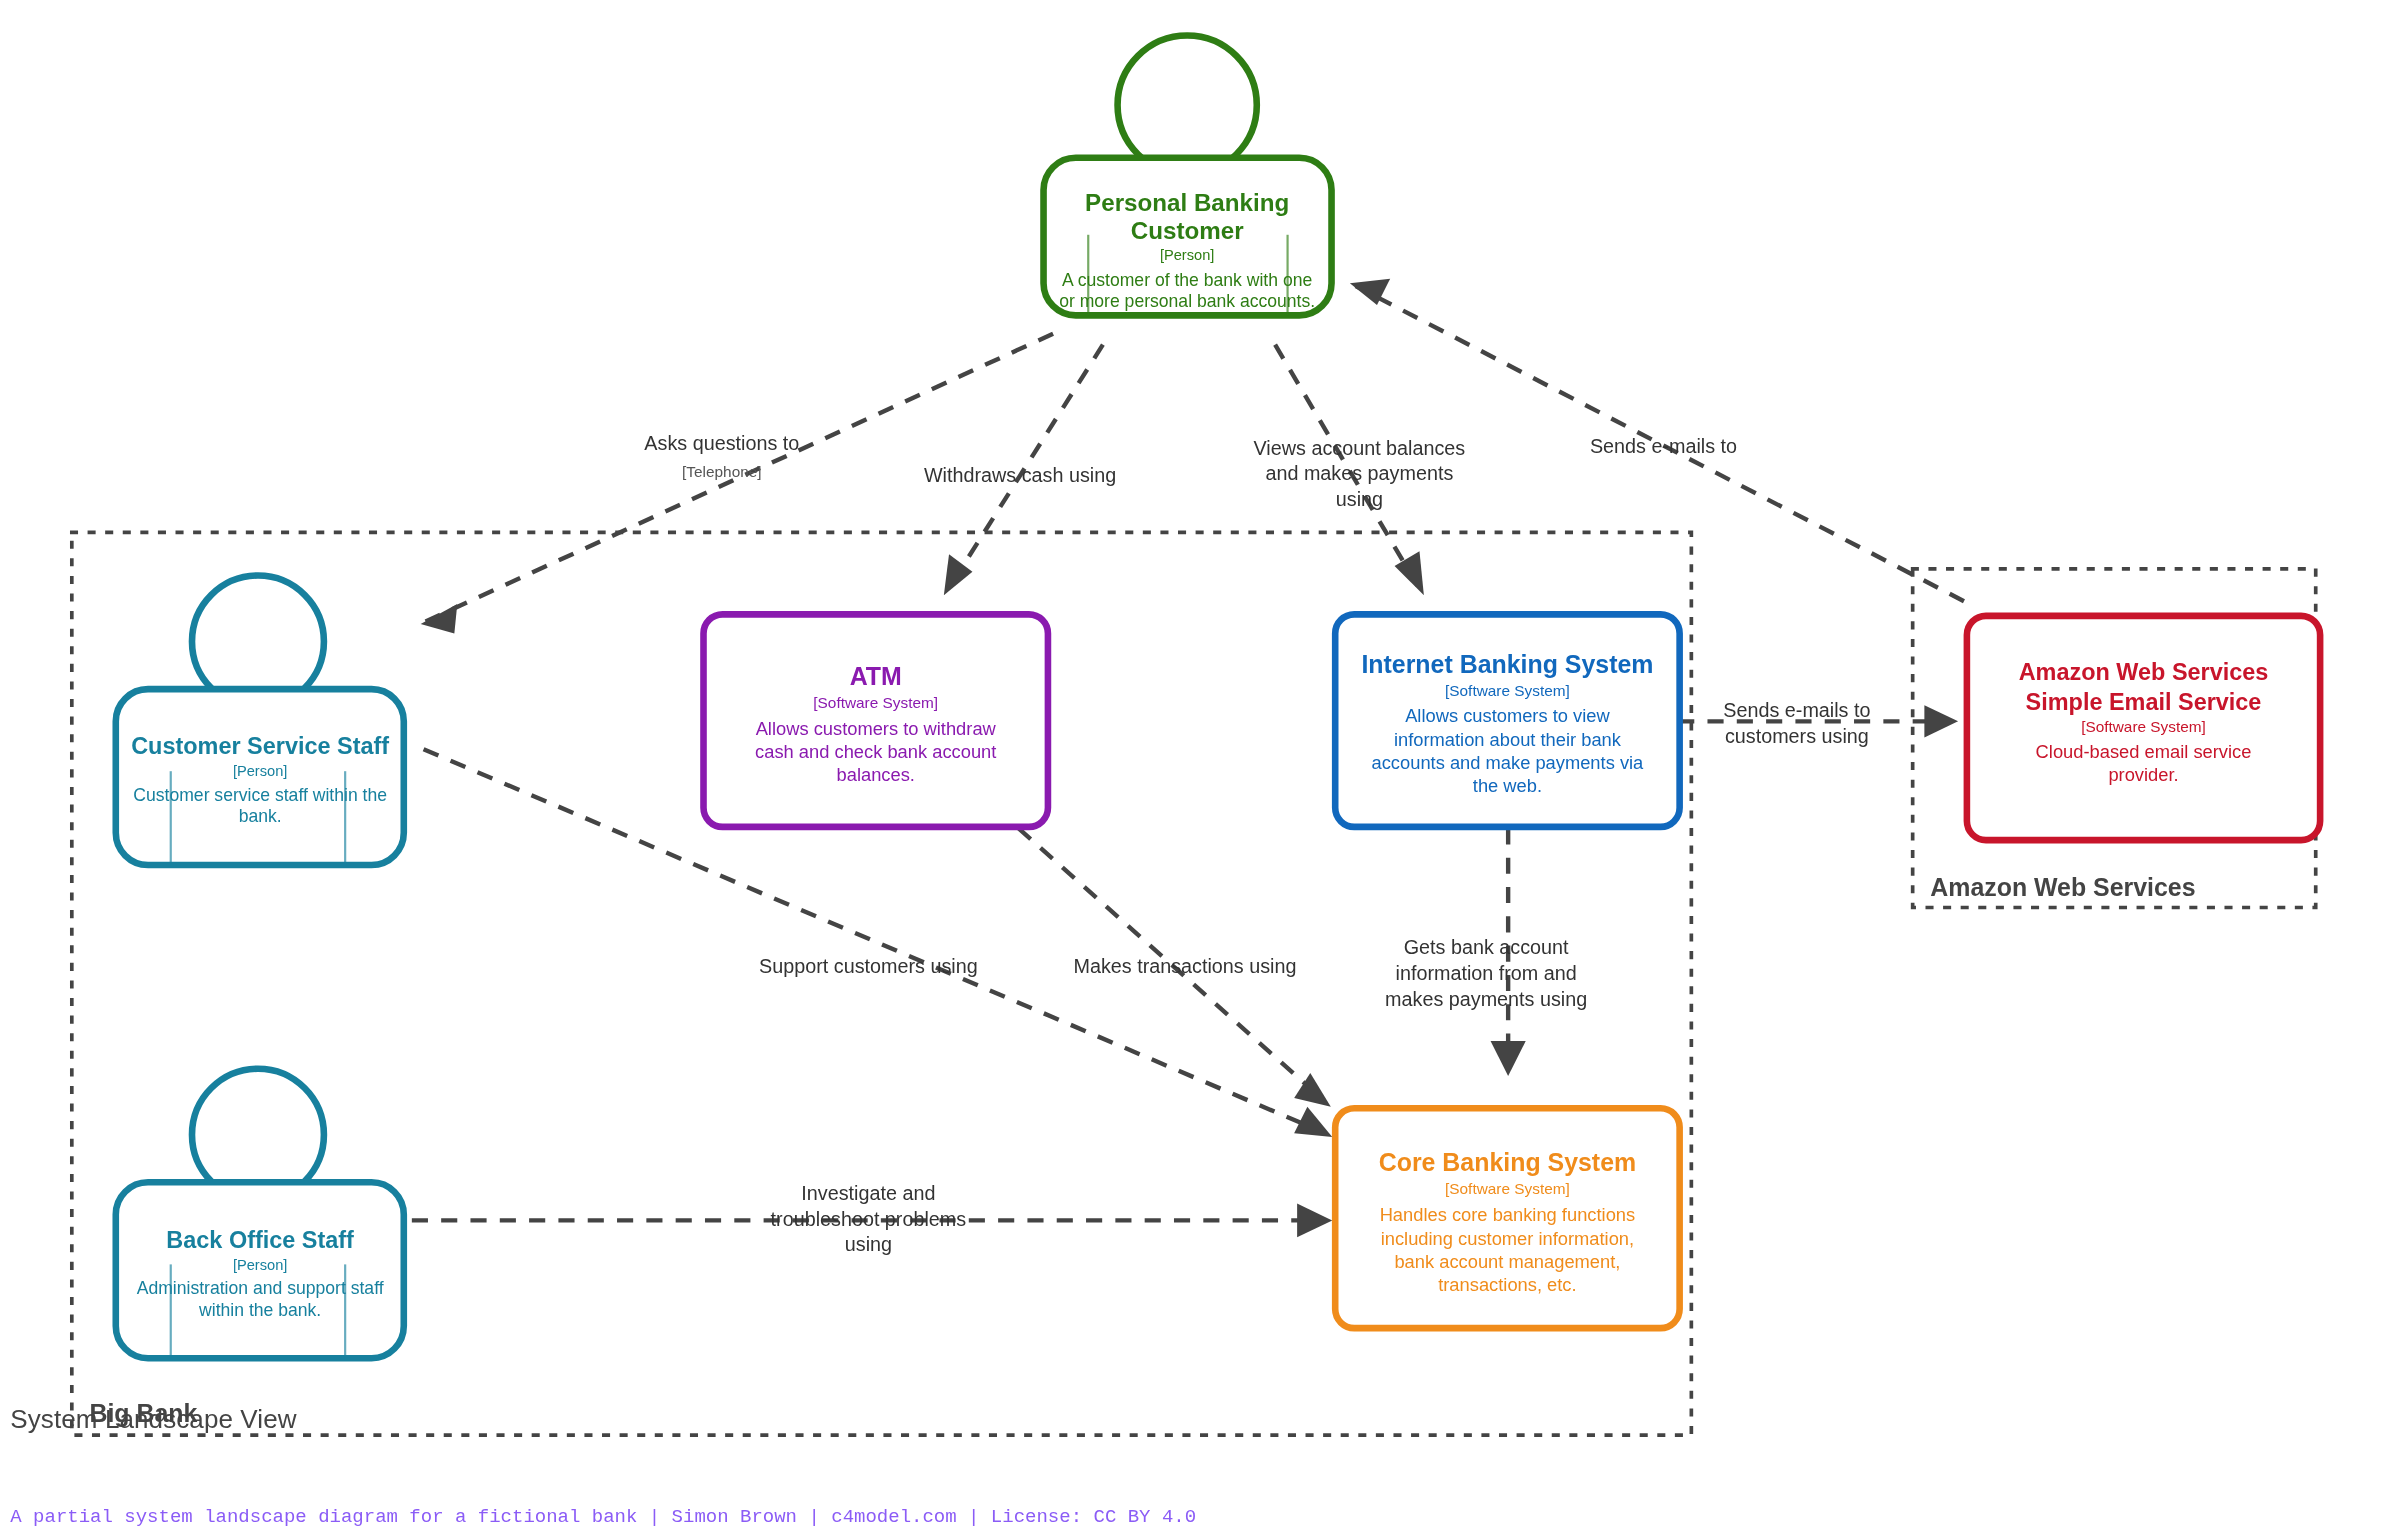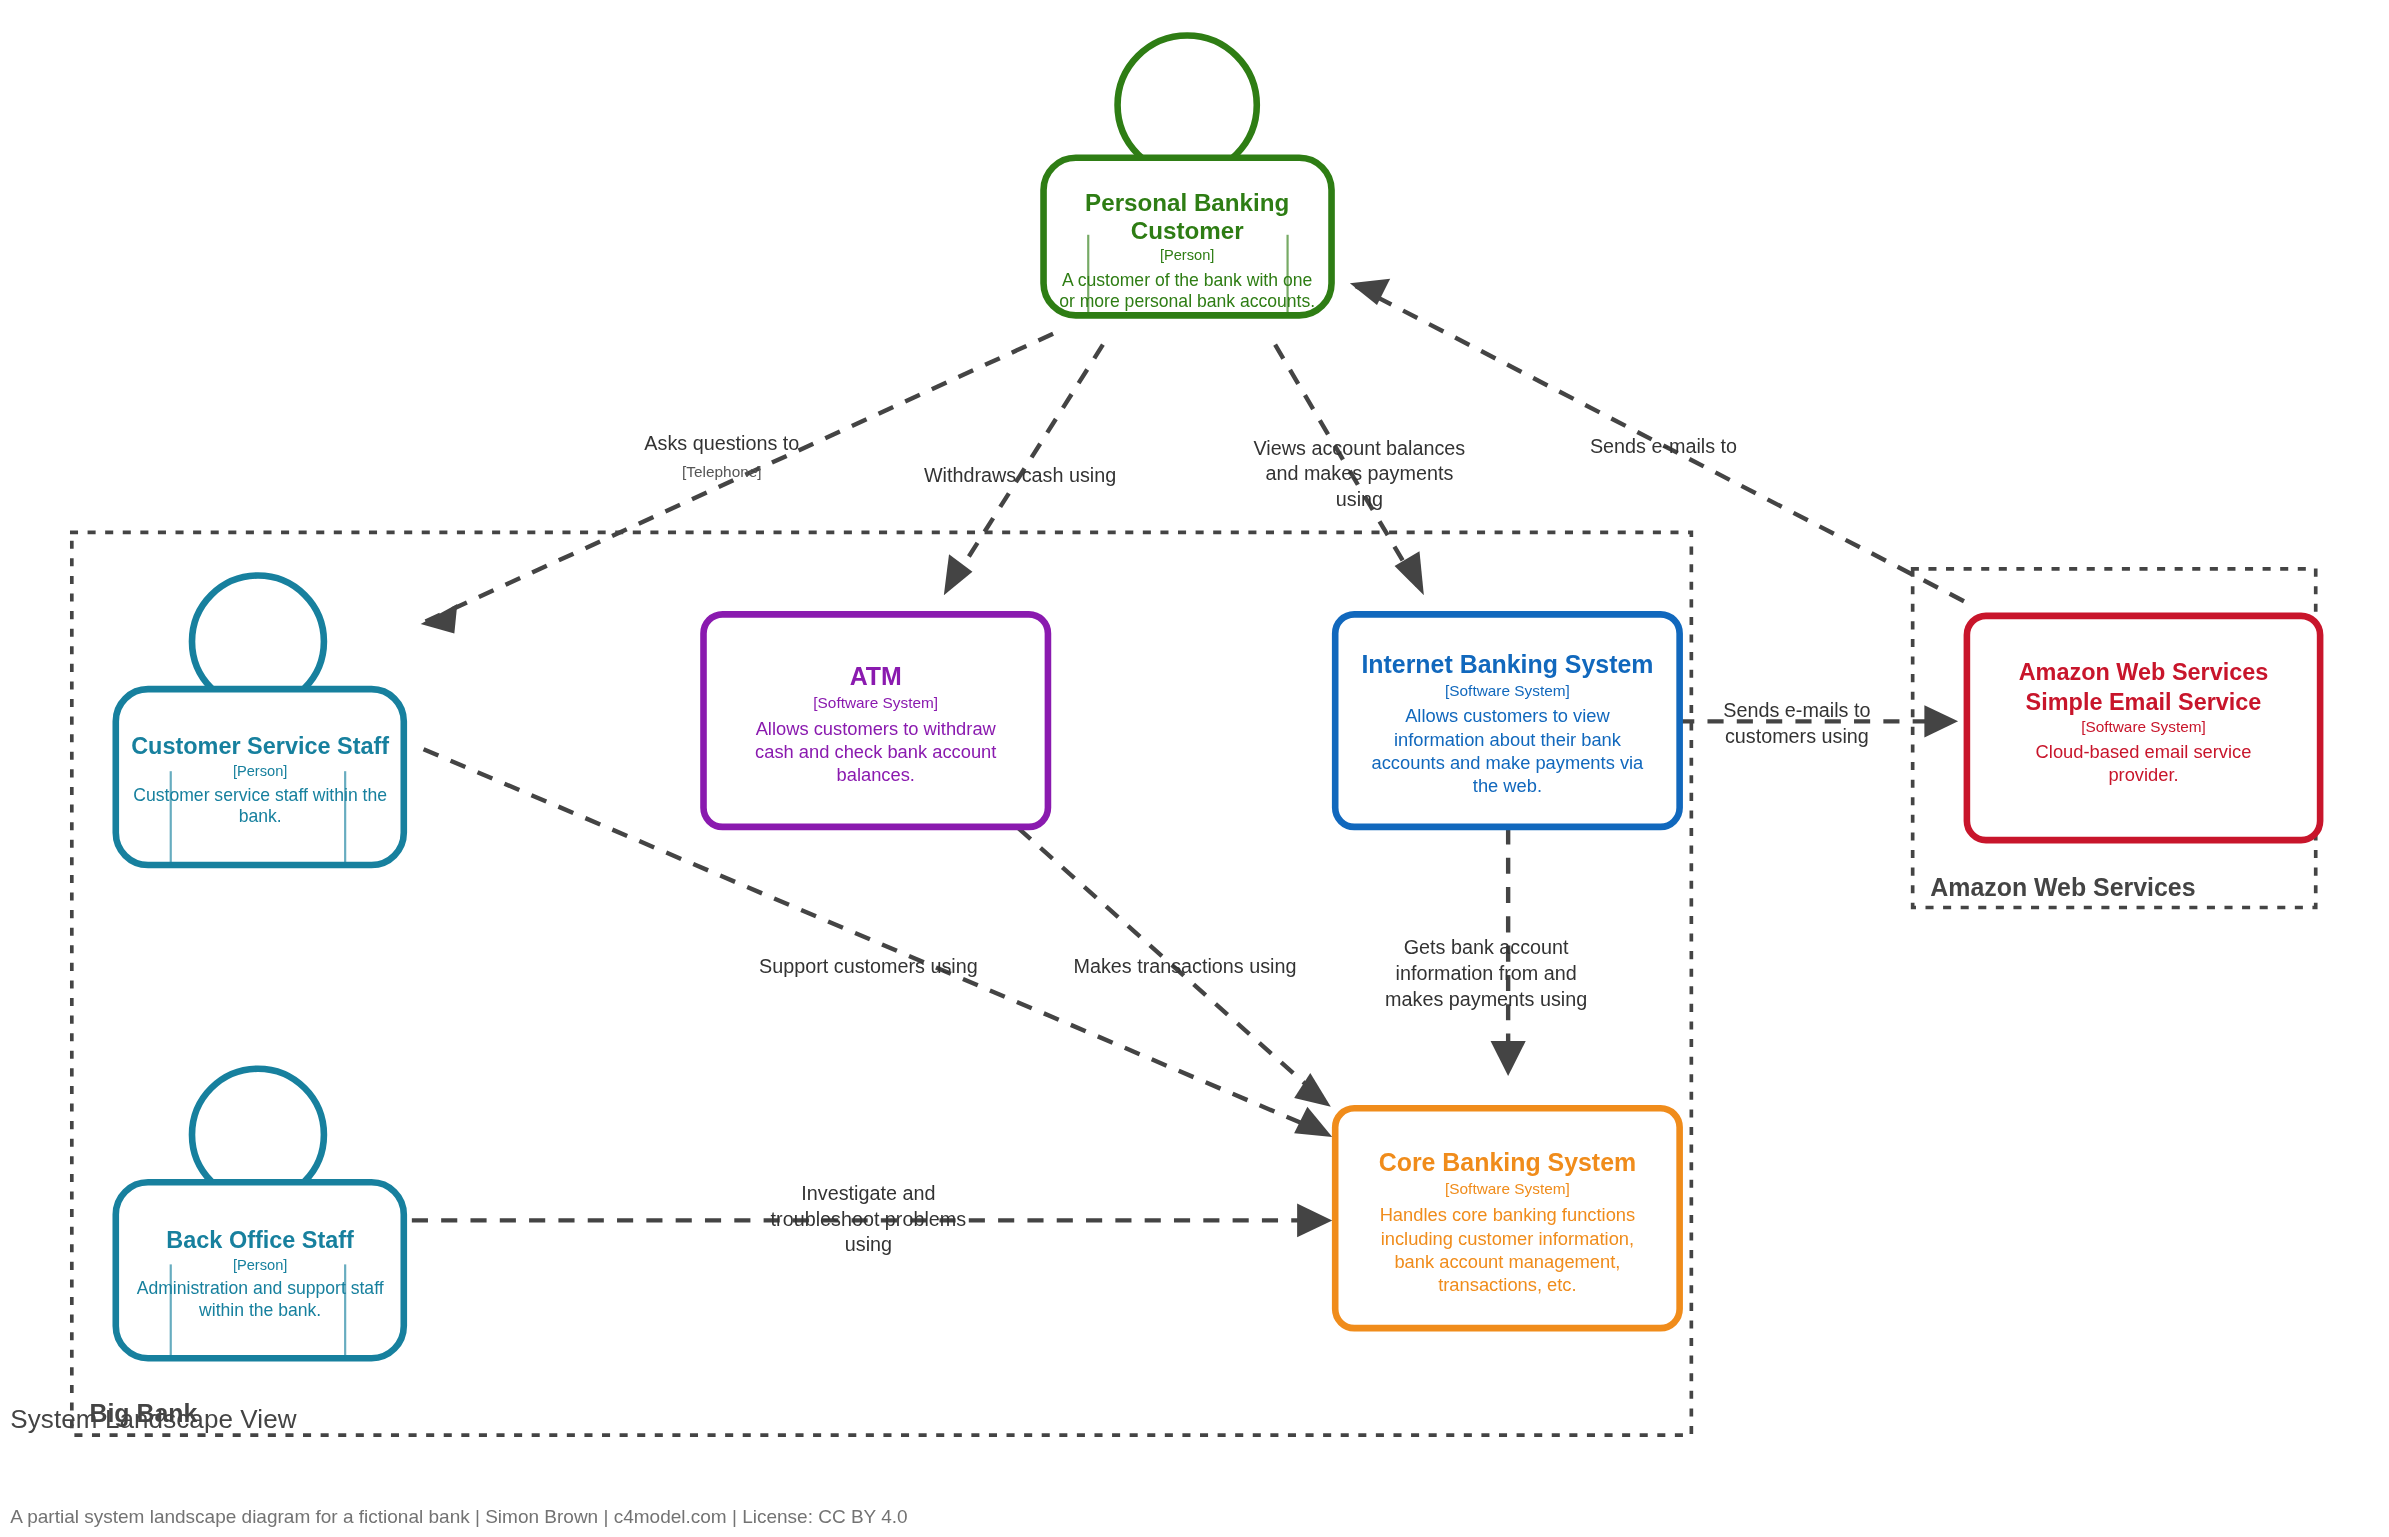--- a/index.html
+++ b/index.html
@@ -94,22 +94,22 @@
     color: #444444;
     font-family: "Liberation Sans", sans-serif;
     letter-spacing: 0.1px;
     white-space: nowrap;
   }
   .footer-sub {
     position: absolute;
     left: 10.3px;
     top: 1506px;
     font-size: 19px;
-    color: #737373;
-    font-family: Liberation Sans, sans-serif;
+    color: #8b5cf6;
+    font-family: Liberation Mono, monospace;
     white-space: nowrap;
   }
 </style>
 </head>
 <body>
 
 <div id="stage">
 
 <svg id="diagram" viewBox="0 0 3260 2098" xmlns="http://www.w3.org/2000/svg">
 

